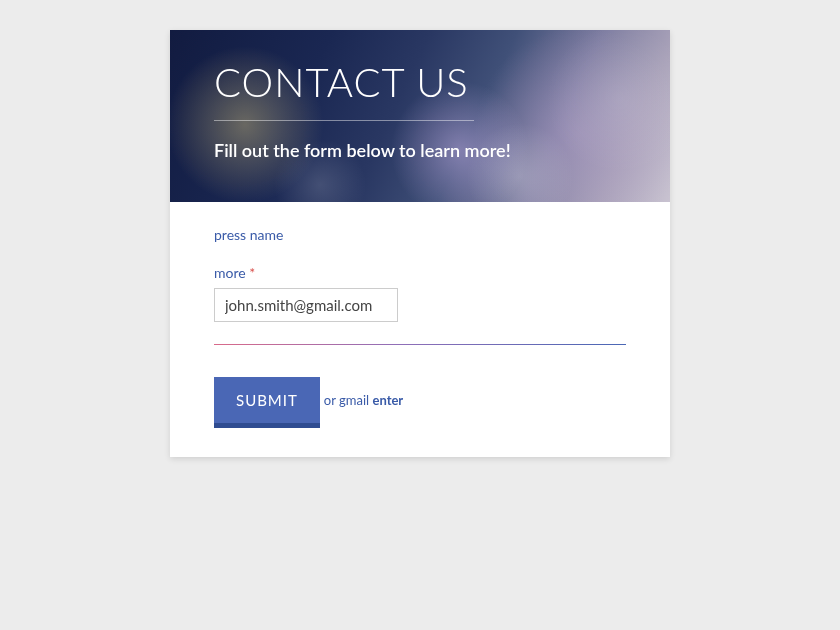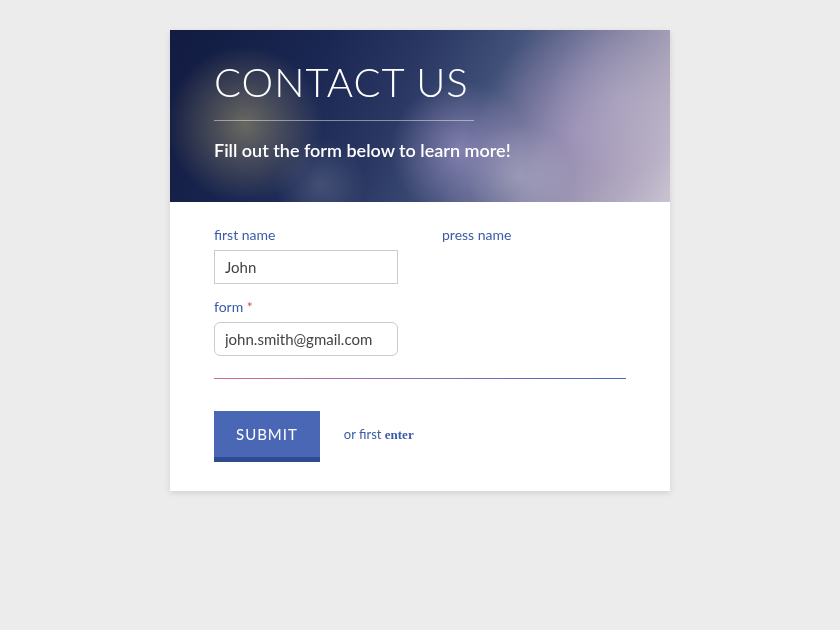--- a/index.html
+++ b/index.html
@@ -79,90 +79,86 @@
       border: 1px solid #ccc;
       font-size: 15px;
       font-family: inherit;
       color: #444;
       background: #fff;
     }
     input[type="text"] {
       height: 34px;
       padding: 0 10px;
     }
-    .email-row input { width: 184px; border-radius: 6px; }
+    .email-row input { width: 184px; }
     .grad-divider {
       height: 1px;
       margin: 22px 0 20px;
       background: linear-gradient(to right, #d96a8a 0%, #8f6fb8 45%, #4a67b5 100%);
     }
     textarea {
       height: 80px;
       resize: both;
       padding: 8px 10px;
     }
     .footer {
       margin-top: 32px;
       display: flex;
       align-items: center;
-      gap: 24px;
+      gap: 4px;
     }
     button.submit {
       background: #4a67b5;
       border: none;
       color: #fff;
       font-size: 15px;
       letter-spacing: 1px;
       padding: 14px 22px;
       cursor: pointer;
       box-shadow: 0 5px 0 0 #2f4c91;
       font-family: inherit;
     }
     .hint {
       font-size: 13px;
       color: #3a5ba8;
     }
-    .hint b { font-weight: 700; font-family: Liberation Serif, serif; }
+    .hint b { font-weight: 700; }
   </style>
 </head>
 <body>
 
 <div class="card">
 
   <div class="header">
     <h1>CONTACT US</h1>
     <div class="divider-thin"></div>
     <div class="subtitle">Fill out the form below to learn more!</div>
   </div>
 
   <div class="form">
 
     <div class="row">
       <div class="half">
-        <label>first name</label>
-        <input type="text" value="John" style="">
-      </div>
-      <div class="half">
         <label>press name</label>
       </div>
     </div>
 
     <div class="email-row">
       <label>
-        <span>form</span>
+        <span>more</span>
         <span class="req">*</span>
       </label>
       <input type="text" value="john.smith@gmail.com" style="">
     </div>
 
     <div class="grad-divider"></div>
 
 
     <div class="footer">
       <button class="submit">SUBMIT</button>
       <span class="hint">
-        <span>or first </span><b>enter</b>
+        <span>or gmail </span><b>enter</b>
       </span>
     </div>
 
   </div>
 
 </div>
 
 </body></html>

